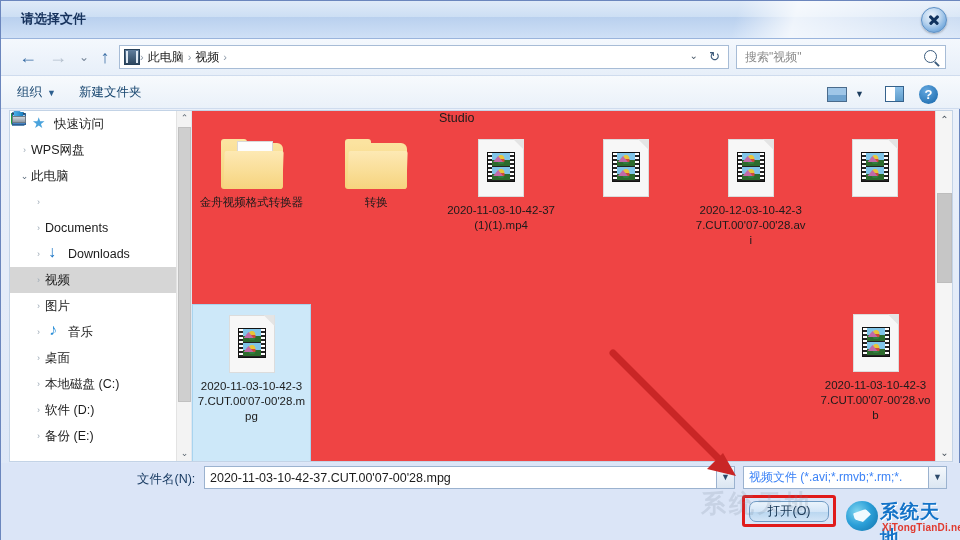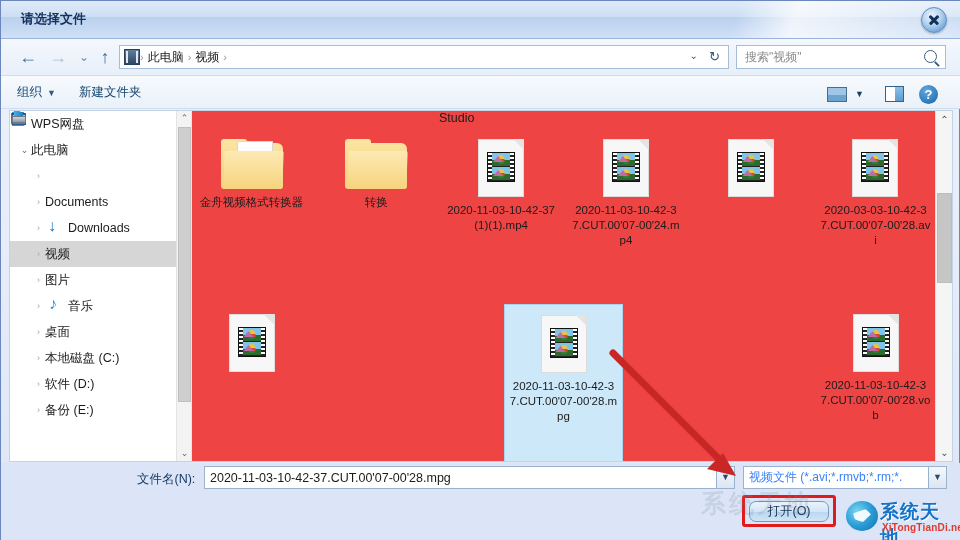--- a/index.html
+++ b/index.html
@@ -442,20 +442,25 @@
   </div>
   <div class="tb-view"></div>
   <div class="tb-view-caret">▼</div>
   <div class="tb-pane"></div>
   <div class="tb-help">?</div>
 
   <div class="content">
 
     <div class="sidebar">
       <div id="nav-list">
+          <div class="nav-item">
+            <span class="chev">›</span>
+            <span class="ni-icon ic-star"></span>
+            <span class="ni-label">快速访问</span>
+          </div>
           <div class="nav-item">
             <span class="chev">›</span>
             <span class="ni-icon ic-cloud"></span>
             <span class="ni-label">WPS网盘</span>
           </div>
           <div class="nav-item">
             <span class="chev open">⌄</span>
             <span class="ni-icon ic-pc"></span>
             <span class="ni-label">此电脑</span>
           </div>
@@ -572,123 +577,102 @@
                     <div class="mount"></div>
                   </div>
                   <div class="frame">
                     <div class="balloon"></div>
                     <div class="mount"></div>
                   </div>
                 </div>
                 <div class="perf"></div>
               </div>
             </div>
-            <div class="tile-name">2020-11-03-10-42-37.CUT.00'07-00'24.mp4</div>
           </div>
           <div class="tile">
             <div class="vfile">
               <div class="sheet"></div>
               <div class="fold"></div>
               <div class="strip">
                 <div class="perf"></div>
                 <div class="frames">
                   <div class="frame">
                     <div class="balloon"></div>
                     <div class="mount"></div>
                   </div>
                   <div class="frame">
                     <div class="balloon"></div>
                     <div class="mount"></div>
                   </div>
                 </div>
                 <div class="perf"></div>
               </div>
             </div>
+            <div class="tile-name">2020-12-03-10-42-37.CUT.00'07-00'28.avi</div>
           </div>
           <div class="tile">
             <div class="vfile">
               <div class="sheet"></div>
               <div class="fold"></div>
               <div class="strip">
                 <div class="perf"></div>
                 <div class="frames">
                   <div class="frame">
                     <div class="balloon"></div>
                     <div class="mount"></div>
                   </div>
                   <div class="frame">
                     <div class="balloon"></div>
                     <div class="mount"></div>
                   </div>
                 </div>
                 <div class="perf"></div>
               </div>
             </div>
-            <div class="tile-name">2020-03-03-10-42-37.CUT.00'07-00'28.avi</div>
+          </div>
+          <div class="tile selected">
+            <div class="vfile">
+              <div class="sheet"></div>
+              <div class="fold"></div>
+              <div class="strip">
+                <div class="perf"></div>
+                <div class="frames">
+                  <div class="frame">
+                    <div class="balloon"></div>
+                    <div class="mount"></div>
+                  </div>
+                  <div class="frame">
+                    <div class="balloon"></div>
+                    <div class="mount"></div>
+                  </div>
+                </div>
+                <div class="perf"></div>
+              </div>
+            </div>
+            <div class="tile-name">2020-11-03-10-42-37.CUT.00'07-00'28.mpg</div>
           </div>
           <div class="tile">
             <div class="vfile">
               <div class="sheet"></div>
               <div class="fold"></div>
               <div class="strip">
                 <div class="perf"></div>
                 <div class="frames">
                   <div class="frame">
                     <div class="balloon"></div>
                     <div class="mount"></div>
                   </div>
                   <div class="frame">
                     <div class="balloon"></div>
                     <div class="mount"></div>
                   </div>
                 </div>
                 <div class="perf"></div>
               </div>
             </div>
-          </div>
-          <div class="tile selected">
-            <div class="vfile">
-              <div class="sheet"></div>
-              <div class="fold"></div>
-              <div class="strip">
-                <div class="perf"></div>
-                <div class="frames">
-                  <div class="frame">
-                    <div class="balloon"></div>
-                    <div class="mount"></div>
-                  </div>
-                  <div class="frame">
-                    <div class="balloon"></div>
-                    <div class="mount"></div>
-                  </div>
-                </div>
-                <div class="perf"></div>
-              </div>
-            </div>
-            <div class="tile-name">2020-11-03-10-42-37.CUT.00'07-00'28.mpg</div>
-          </div>
-          <div class="tile">
-            <div class="vfile">
-              <div class="sheet"></div>
-              <div class="fold"></div>
-              <div class="strip">
-                <div class="perf"></div>
-                <div class="frames">
-                  <div class="frame">
-                    <div class="balloon"></div>
-                    <div class="mount"></div>
-                  </div>
-                  <div class="frame">
-                    <div class="balloon"></div>
-                    <div class="mount"></div>
-                  </div>
-                </div>
-                <div class="perf"></div>
-              </div>
-            </div>
             <div class="tile-name">2020-11-03-10-42-37.CUT.00'07-00'28.vob</div>
           </div>
         </div>
     </div>
 
     <div class="main-scroll">
       <div class="ms-arrow up">⌃</div>
       <div class="ms-thumb"></div>
       <div class="ms-arrow dn">⌄</div>
     </div>

